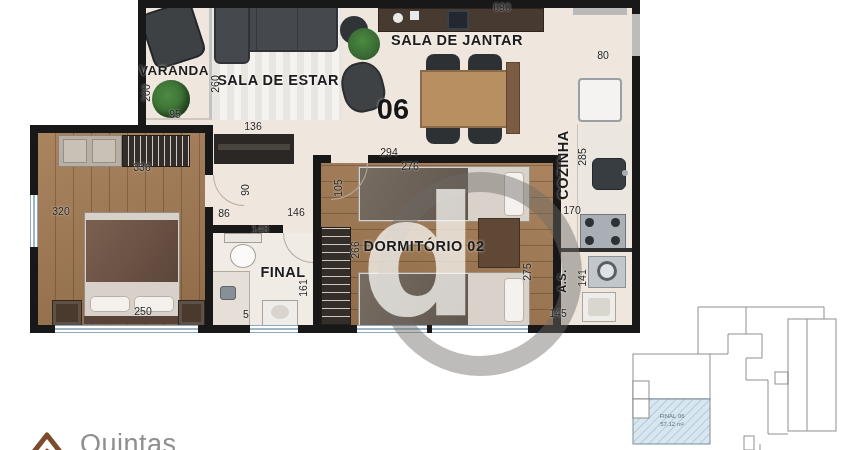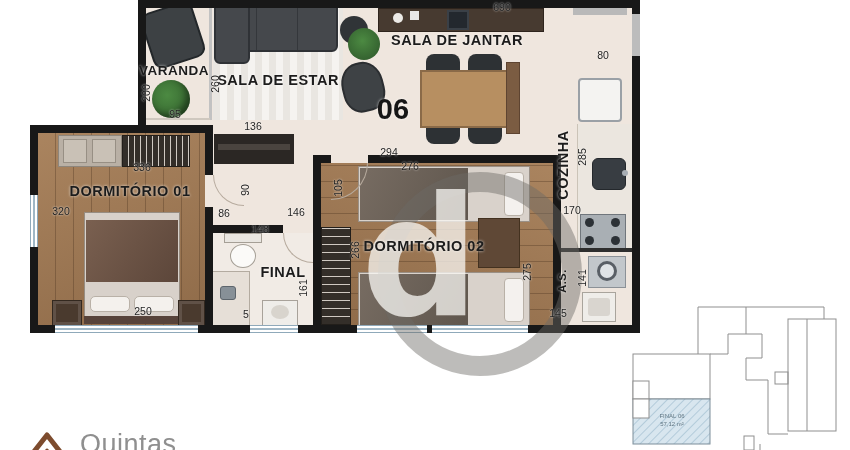--- a/index.html
+++ b/index.html
@@ -144,21 +144,20 @@
   <div class="win-h" style="left:432px;top:325px;width:96px;height:8px;"></div>
   <div class="win-v" style="left:30px;top:195px;width:8px;height:52px;"></div>
 
   <div class="wm-ring" style="left:378px;top:172px;width:164px;height:164px;"></div>
   <span class="wm-letter" style="left:420px;top:258px;font-size:165px;">d</span>
 
   <span class="room" style="left:174px;top:70px;font-size:13.5px;">VARANDA</span>
   <span class="room" style="left:278px;top:80px;">SALA DE ESTAR</span>
   <span class="room" style="left:457px;top:40px;">SALA DE JANTAR</span>
   <span class="roomv" style="left:563px;top:165px;">COZINHA</span>
-  <span class="room" style="left:130px;top:191px;">DORMITÓRIO 01</span>
   <span class="room" style="left:424px;top:246px;">DORMITÓRIO 02</span>
   <span class="room" style="left:283px;top:272px;">FINAL</span>
   <span class="roomv" style="left:562px;top:281px;font-size:11px;">A.S.</span>
   <span class="unitnum" style="left:393px;top:109px;">06</span>
 
   <span class="dim" style="left:502px;top:7px;">690</span>
   <span class="dim" style="left:603px;top:55px;">80</span>
   <span class="dimv" style="left:146px;top:93px;">200</span>
   <span class="dim" style="left:175px;top:114px;">95</span>
   <span class="dimv" style="left:215px;top:84px;">260</span>

